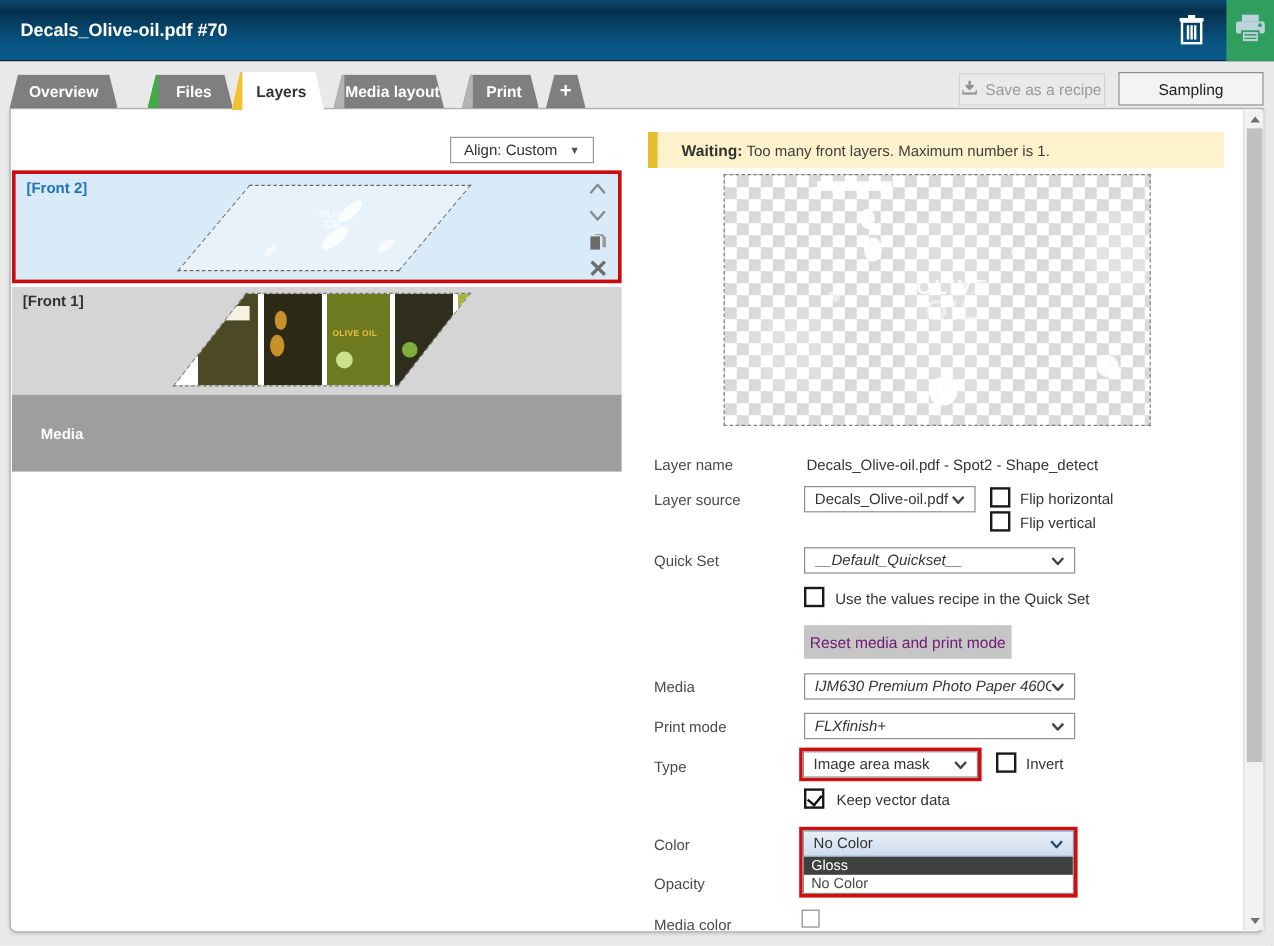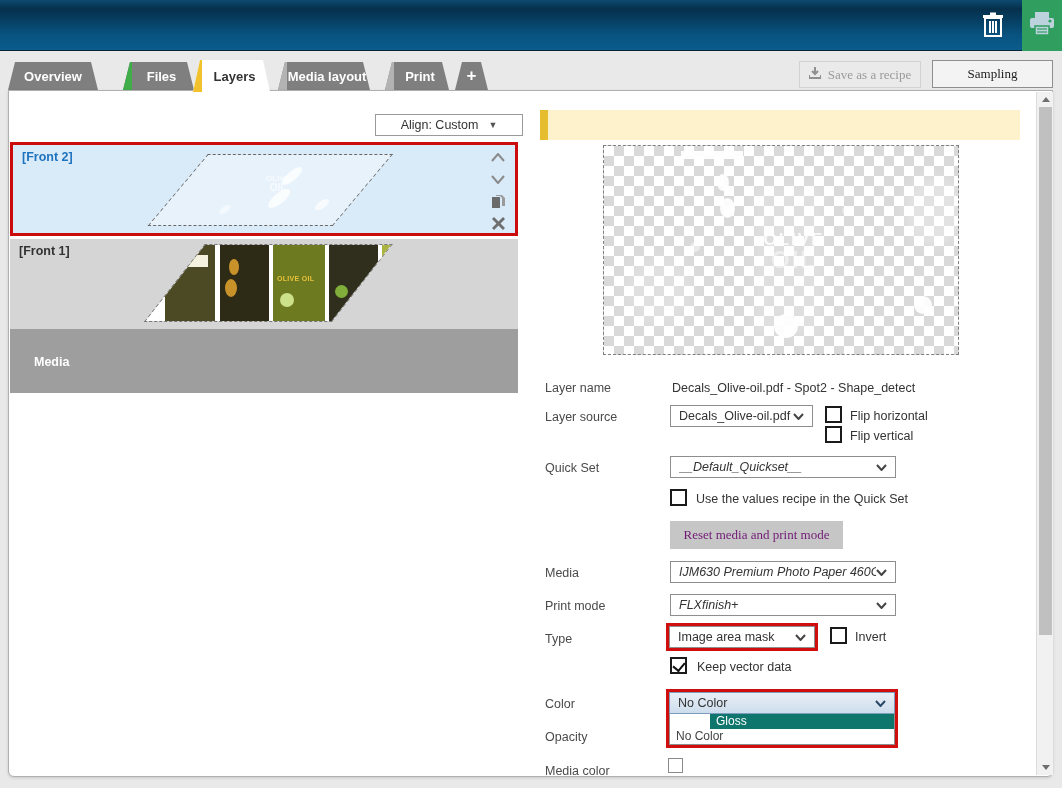--- a/index.html
+++ b/index.html
@@ -22,29 +22,29 @@
     clip-path:polygon(7px 0, calc(100% - 7px) 0, 100% 100%, 0 100%); cursor:pointer; }
   .tab .stripe { position:absolute; left:0; top:0; bottom:0; width:9px; }
   .tab.active { top:60px; height:32px; background:#ffffff; color:#333; z-index:5; }
   .stripe.green { background:#3fae49; }
   .stripe.yellow { background:#f2c12e; }
   .stripe.gray { background:#b3b3b3; }
   .tab .lbl { position:relative; }
   .tab.with-stripe .lbl { padding-left:6px; }
 
   
-  .btn { display:flex; align-items:center; justify-content:center; font-size:13px; cursor:pointer;font-family:Liberation Serif, serif; }
+  .btn { display:flex; align-items:center; justify-content:center; font-size:13px; cursor:pointer; }
   .btn-save { left:799px; top:61px; width:122px; height:27px; background:#eaeaea; border:1px solid #d2d2d2; color:#9a9a9a; gap:7px; cursor:default; }
   .btn-sampling { left:932px; top:60px; width:121px; height:28px; background:#f3f3f3; border:1px solid #8f8f8f; color:#222; }
 
   
   .card { left:8px; top:90px; width:1045px; height:687px; background:#ffffff; border:1px solid #b0b0b0; border-radius:0 0 6px 6px; box-shadow:0 1px 3px rgba(0,0,0,.15); }
 
   
-  .align-select { left:375px; top:114px; width:148px; height:22px; background:#fff; border:1px solid #9a9a9a;
+  .align-select { left:375px; top:114px; width:120px; height:22px; background:#fff; border:1px solid #9a9a9a;
     display:flex; align-items:center; justify-content:center; gap:10px; font-size:12.5px; cursor:pointer; }
   .layer-row { left:10px; width:508px; }
   .row-front2 { top:142px; height:94px; background:#d9eaf9; border:3px solid #cc0c0c; }
   .row-front1 { top:239px; height:90px; background:#d5d5d5; }
   .layer-label { position:absolute; left:9px; top:5px; font-weight:bold; font-size:12.5px; }
   .row-front2 .layer-label { color:#1e73be; }
   .row-front1 .layer-label { color:#333; }
   .icon-col { position:absolute; right:6px; top:4px; width:22px; display:flex; flex-direction:column; align-items:center; gap:6px; }
   .icon-col > div { width:18px; height:16px; display:flex; align-items:center; justify-content:center; cursor:pointer; }
 
@@ -91,33 +91,34 @@
   .ital { font-style:italic; }
   .cb { width:17px; height:17px; background:#fff; border:2px solid #1a1a1a; position:absolute; cursor:pointer; }
   .cb.checked::after { content:""; position:absolute; left:3px; top:1px; width:6px; height:9px;
     border:solid #111; border-width:0 2px 2px 0; transform:rotate(40deg); }
   .cb-label { color:#333; font-size:12.5px; }
   .reset-btn { left:670px; top:521px; width:173px; height:28px; background:#c6c6c6; color:#701a75; font-size:13px; }
   .red-wrap { border:3px solid #d10e0e; }
   .combo-focus { background:linear-gradient(180deg,#e9eff6 0%,#cddded 100%); border:1px solid #7d9cbd; }
   .droplist { background:#fff; border:1px solid #8e8e8e; border-top:none; }
   .dropitem { height:15px; line-height:15px; padding-left:6px; font-size:12px; color:#444; cursor:pointer; }
-  .dropitem.sel { background:#0f766e; color:#fff;margin-left:40px; }
+  .dropitem.sel { background:#404040; color:#fff; }
 
   
   .vscroll { left:1036px; top:92px; width:17px; height:683px; background:#f1f1f1; border-left:1px solid #dcdcdc; }
   .varrow { position:absolute; left:0; width:17px; height:15px; display:flex; align-items:center; justify-content:center; cursor:pointer; }
   .tri-up { width:0; height:0; border-left:4px solid transparent; border-right:4px solid transparent; border-bottom:5px solid #6f6f6f; }
   .tri-down { width:0; height:0; border-left:4px solid transparent; border-right:4px solid transparent; border-top:5px solid #6f6f6f; }
   .vthumb { position:absolute; left:2px; top:15px; width:13px; height:528px; background:#c0c0c0; cursor:pointer; }
 </style>
 </head>
 <body>
 
 <div class="abs titlebar">
+  <div class="abs title">Decals_Olive-oil.pdf #70</div>
   <div class="abs icon-btn trash-btn">
     <span>
       <svg width="24" height="26" viewBox="0 0 24 26">
         <rect x="4" y="6" width="16" height="18" fill="none" stroke="#fff" stroke-width="2"></rect>
         <rect x="2" y="3" width="20" height="3" fill="#fff"></rect>
         <rect x="9" y="0.5" width="6" height="2.5" fill="#fff"></rect>
         <line x1="9" y1="9" x2="9" y2="21" stroke="#fff" stroke-width="2"></line>
         <line x1="12" y1="9" x2="12" y2="21" stroke="#fff" stroke-width="2"></line>
         <line x1="15" y1="9" x2="15" y2="21" stroke="#fff" stroke-width="2"></line>
       </svg>
@@ -232,20 +233,24 @@
     </div>
   </div>
 </div>
 
 <div class="abs media-band">
   <div class="media">Media</div>
 </div>
 
 <div class="abs warning">
   <span class="wstripe"></span>
+  <span class="wtext">
+    <b>Waiting:</b>
+    <span>Too many front layers. Maximum number is 1.</span>
+  </span>
 </div>
 
 <div class="abs preview">
   <span class="pv-shape" style="left:77px; top:5px; width:62px; height:8px; opacity:.95;"></span>
   <span class="pv-shape" style="left:113px; top:28px; width:12px; height:17px; border-radius:50%; opacity:.9;"></span>
   <span class="pv-shape" style="left:116px; top:52px; width:15px; height:20px; border-radius:50%; opacity:.9;"></span>
   <span class="pv-shape" style="left:170px; top:168px; width:24px; height:24px; border-radius:50%; opacity:.95;"></span>
   <span class="pv-shape" style="left:310px; top:150px; width:18px; height:18px; border-radius:50%; opacity:.9;"></span>
   <span class="pv-shape" style="left:86px; top:96px; width:10px; height:10px; border-radius:50%; opacity:.45;"></span>
   <span class="pv-shape" style="left:238px; top:60px; width:9px; height:9px; border-radius:50%; opacity:.4;"></span>

